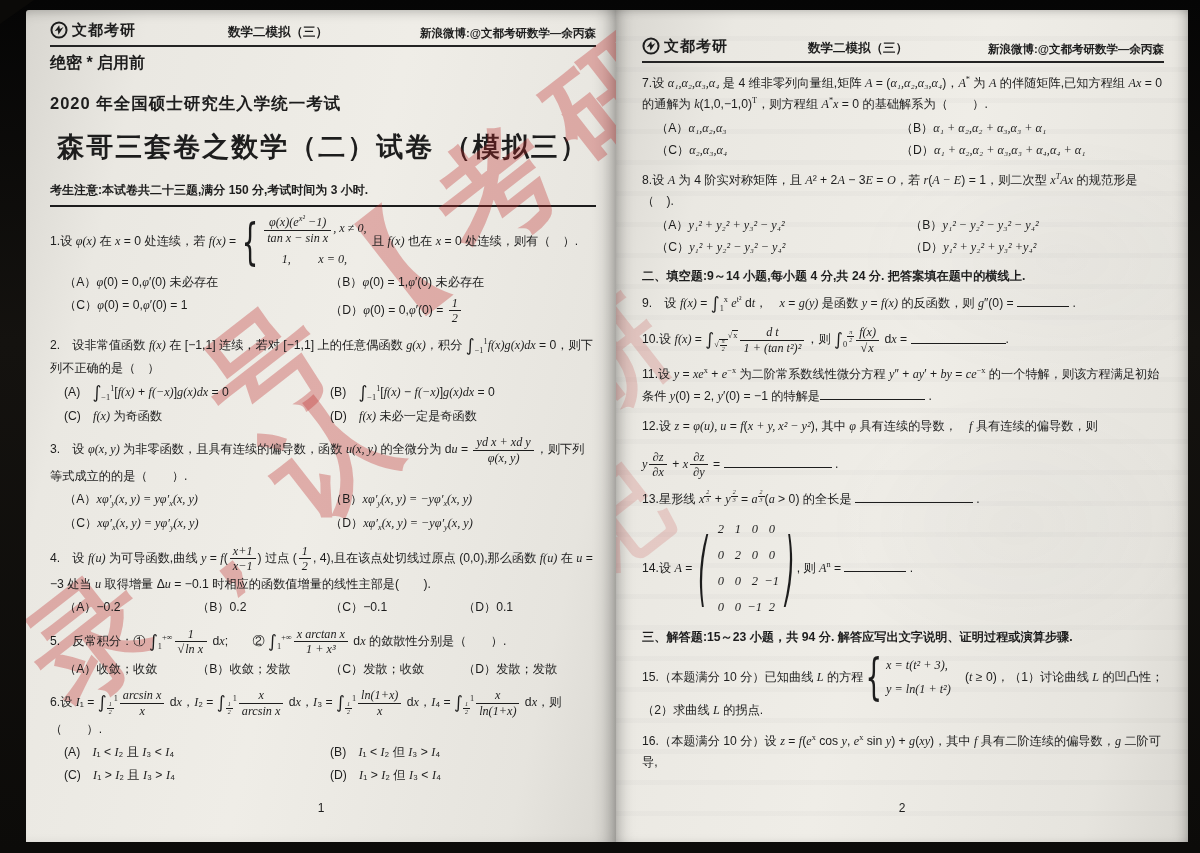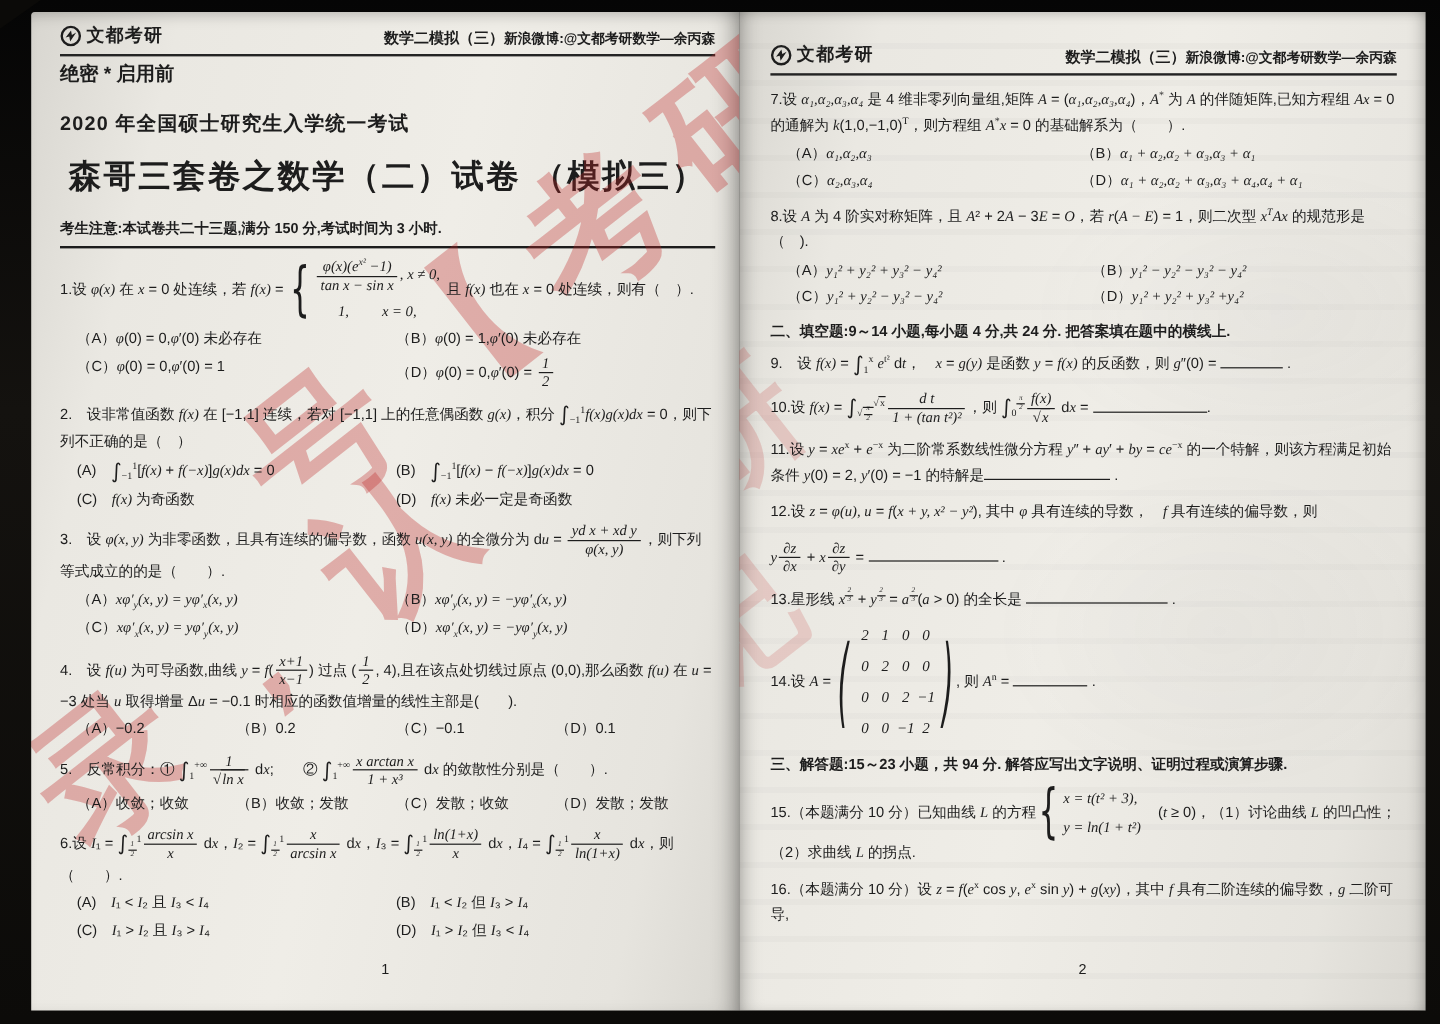--- a/index.html
+++ b/index.html
@@ -19,21 +19,21 @@
   .page-left{left:26px;width:590px;padding:8px 20px 0 24px;border-radius:3px 0 0 0;
     box-shadow:inset -16px 0 20px -14px rgba(0,0,0,.45), inset 0 10px 14px -10px rgba(0,0,0,.25);}
   .page-right{left:616px;width:572px;padding:24px 24px 0 26px;
     box-shadow:inset 12px 0 18px -12px rgba(0,0,0,.4), inset -10px 0 16px -12px rgba(0,0,0,.45), inset 0 8px 12px -9px rgba(0,0,0,.2);}
   .cornerTL{position:absolute;top:0;left:0;width:0;height:0;border-top:24px solid #0b0a08;border-right:34px solid transparent;z-index:5;}
 
   
   .hdr{display:flex;align-items:flex-end;border-bottom:2px solid #242424;padding-bottom:3px;}
   .logo{display:flex;align-items:center;gap:4px;font-weight:700;font-size:15px;letter-spacing:1px;justify-content:space-between;}
   .logo svg{display:block;}
-  .hdr-mid{flex:1;text-align:right;font-size:12.5px;font-weight:600;}
+  .hdr-mid{flex:1;text-align:center;font-size:12.5px;font-weight:600;}
   .hdr-right{font-size:11.5px;font-weight:700;white-space:nowrap;}
 
   .secret{font-weight:700;font-size:16px;margin:3px 0 2px;}
   .t1{text-align:left;font-size:16.5px;font-weight:700;margin:14px 0 2px;letter-spacing:1px;}
   .t2{text-align:center;font-size:27px;font-weight:800;margin:10px 0 12px;letter-spacing:2px;}
   .notice{font-weight:700;font-size:12px;margin:6px 0 5px;}
   .rule-thick{border-top:2.5px solid #1c1c1c;margin:2px 0 7px;}
   .sec{font-weight:700;margin:4px 0 6px;}
 
   .q{margin:7px 0 9px;position:relative;z-index:2;}

